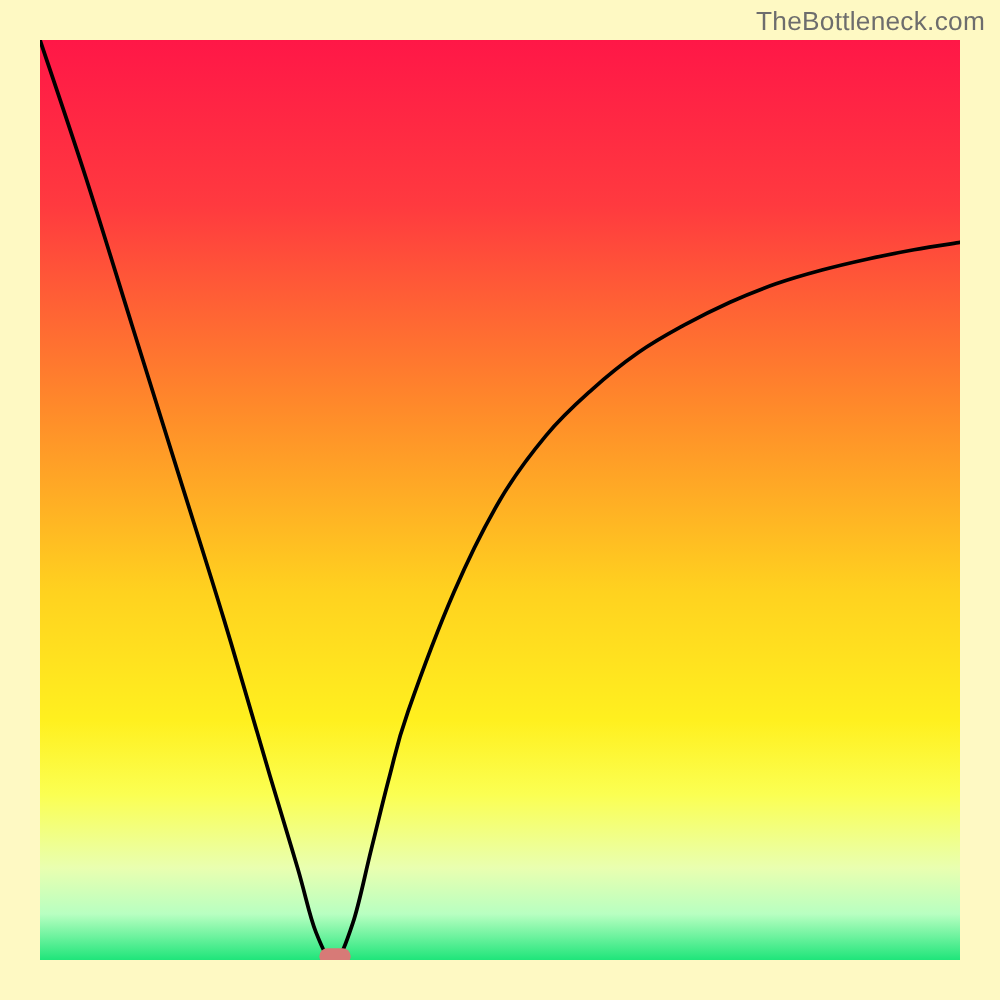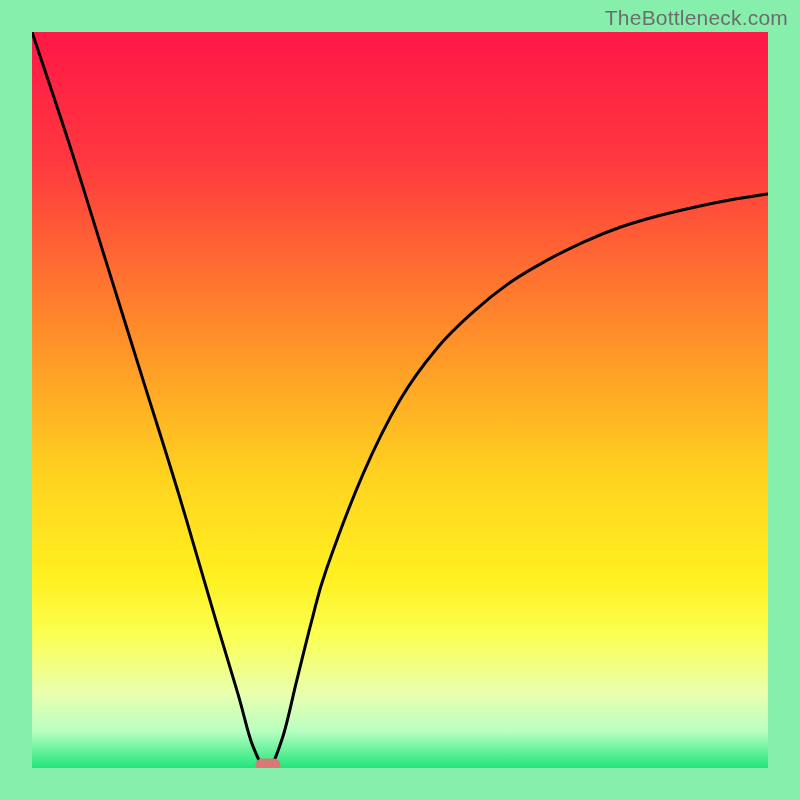--- a/index.html
+++ b/index.html
@@ -10,21 +10,21 @@
     background: #000;
     overflow: hidden;
     font-family: Arial, Helvetica, sans-serif;
   }
   .frame {
     position: absolute;
     left: 0;
     top: 0;
     width: 800px;
     height: 800px;
-    background: #86efac;
+    background: #fef9c3;
   }
   .plot-area {
     position: absolute;
     left: 32px;
     top: 32px;
     width: 736px;
     height: 736px;
     overflow: hidden;
   }
   .gradient {

